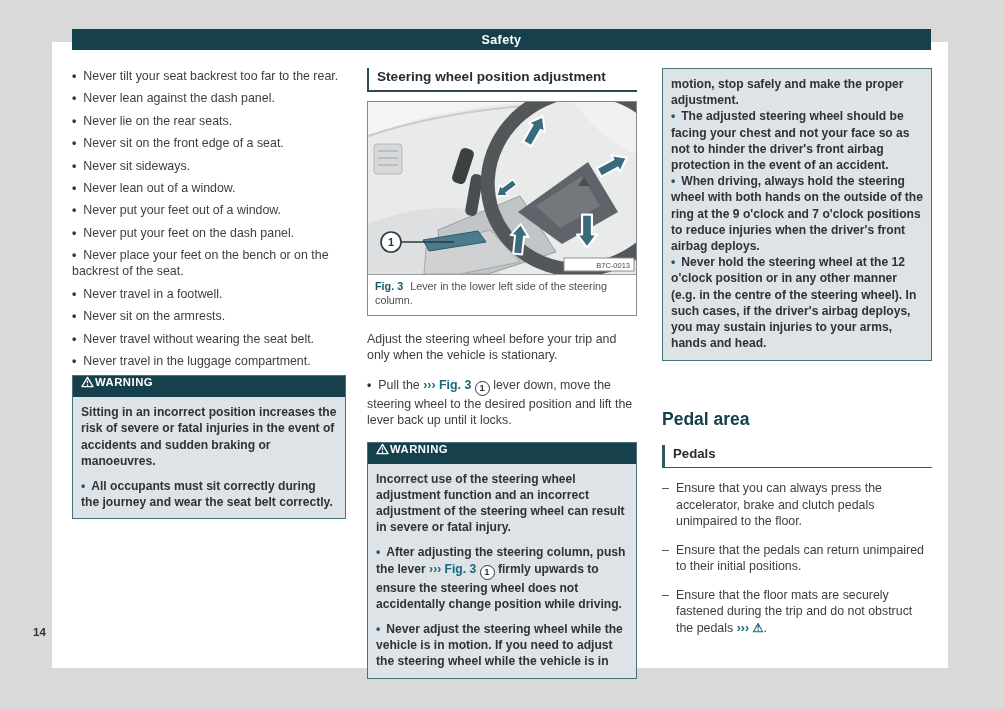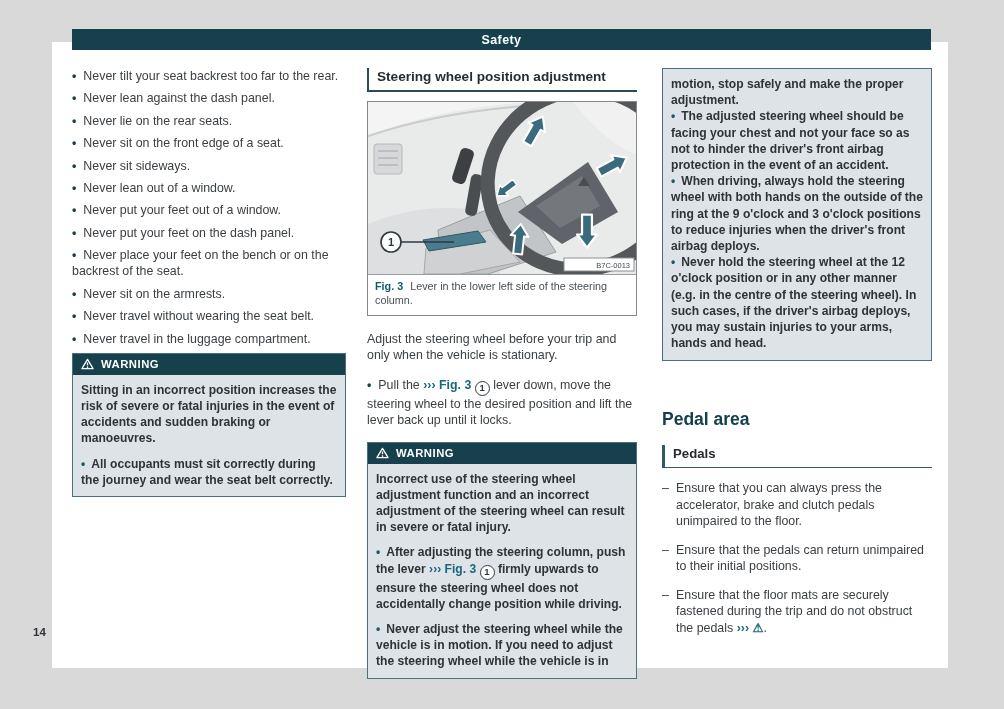--- a/index.html
+++ b/index.html
@@ -18,21 +18,21 @@
   .col{position:absolute;top:26px}
   .col-left{left:20px;width:274px}
   .col-mid{left:315px;width:270px}
   .col-right{left:610px;width:270px}
 
   .bi{font-size:12.4px;color:#3a3f43;line-height:1.32;margin-bottom:6px}
   .bi::before{content:"•";color:#1d3e4e;font-weight:bold;margin-right:7px}
 
   .warnbox{border:1.5px solid #4a707e;margin-top:2px}
   .warnhead{
-    background:#15404c;color:#fff;height:21px;display:flex;align-items:center;gap:7px;
+    background:#15404c;color:#fff;height:21px;display:flex;align-items:flex-start;gap:1px;
     padding:0 8px;font-weight:bold;font-size:11.3px;letter-spacing:.5px;
   }
   .warnbody{background:#dde3e6;padding:7px 8px 8px;font-weight:bold;font-size:12.1px;line-height:1.34;color:#2e3338}
   .warnbody .wp{margin:0 0 9px}
   .warnbody .wb{margin:0 0 9px}
   .warnbody .wb:last-child,.warnbody .wp:last-child{margin-bottom:0}
   .wb::before{content:"•";color:#1d586b;margin-right:6px}
 
   .contbox{border:1.5px solid #4a707e;background:#dde3e6;padding:7px 8px 9px;
     font-weight:bold;font-size:12.1px;line-height:1.34;color:#2e3338}
@@ -76,20 +76,21 @@
     <div>
       <div class="bi">Never tilt your seat backrest too far to the rear.</div>
       <div class="bi">Never lean against the dash panel.</div>
       <div class="bi">Never lie on the rear seats.</div>
       <div class="bi">Never sit on the front edge of a seat.</div>
       <div class="bi">Never sit sideways.</div>
       <div class="bi">Never lean out of a window.</div>
       <div class="bi">Never put your feet out of a window.</div>
       <div class="bi">Never put your feet on the dash panel.</div>
       <div class="bi">Never place your feet on the bench or on the backrest of the seat.</div>
+      <div class="bi">Never travel in a footwell.</div>
       <div class="bi">Never sit on the armrests.</div>
       <div class="bi">Never travel without wearing the seat belt.</div>
       <div class="bi">Never travel in the luggage compartment.</div>
     </div>
 
     <div class="warnbox">
       <div class="warnhead">
         <svg width="13" height="12" viewBox="0 0 14 12">
           <path d="M7 1 L13 11 H1 Z" fill="none" stroke="#fff" stroke-width="1.4" stroke-linejoin="round"></path>
           <line x1="7" y1="4.4" x2="7" y2="7.4" stroke="#fff" stroke-width="1.4"></line>
@@ -166,21 +167,21 @@
         <div class="wb"><span>After adjusting the steering column, push the lever </span><span class="ref">››› Fig. 3</span> <span class="circ">1</span><span> firmly upwards to ensure the steering wheel does not accidentally change position while driving.</span></div>
         <div class="wb">Never adjust the steering wheel while the vehicle is in motion. If you need to adjust the steering wheel while the vehicle is in</div>
       </div>
     </div>
   </div>
 
   <div class="col col-right">
     <div class="contbox">
       <div class="wp">motion, stop safely and make the proper adjustment.</div>
       <div class="wb">The adjusted steering wheel should be facing your chest and not your face so as not to hinder the driver's front airbag protection in the event of an accident.</div>
-      <div class="wb">When driving, always hold the steering wheel with both hands on the outside of the ring at the 9 o'clock and 3 o'clock positions to reduce injuries when the driver's front airbag deploys.</div>
+      <div class="wb">When driving, always hold the steering wheel with both hands on the outside of the ring at the 9 o'clock and 7 o'clock positions to reduce injuries when the driver's front airbag deploys.</div>
       <div class="wb">Never hold the steering wheel at the 12 o'clock position or in any other manner (e.g. in the centre of the steering wheel). In such cases, if the driver's airbag deploys, you may sustain injuries to your arms, hands and head.</div>
     </div>
 
     <div class="pedal-area">Pedal area</div>
 
     <div class="sub-heading">Pedals</div>
 
     <div class="dash">Ensure that you can always press the accelerator, brake and clutch pedals unimpaired to the floor.</div>
     <div class="dash">Ensure that the pedals can return unimpaired to their initial positions.</div>
     <div class="dash"><span>Ensure that the floor mats are securely fastened during the trip and do not obstruct the pedals </span><span class="ref">›››</span> <span class="warn-tri">⚠</span><span>.</span></div>

